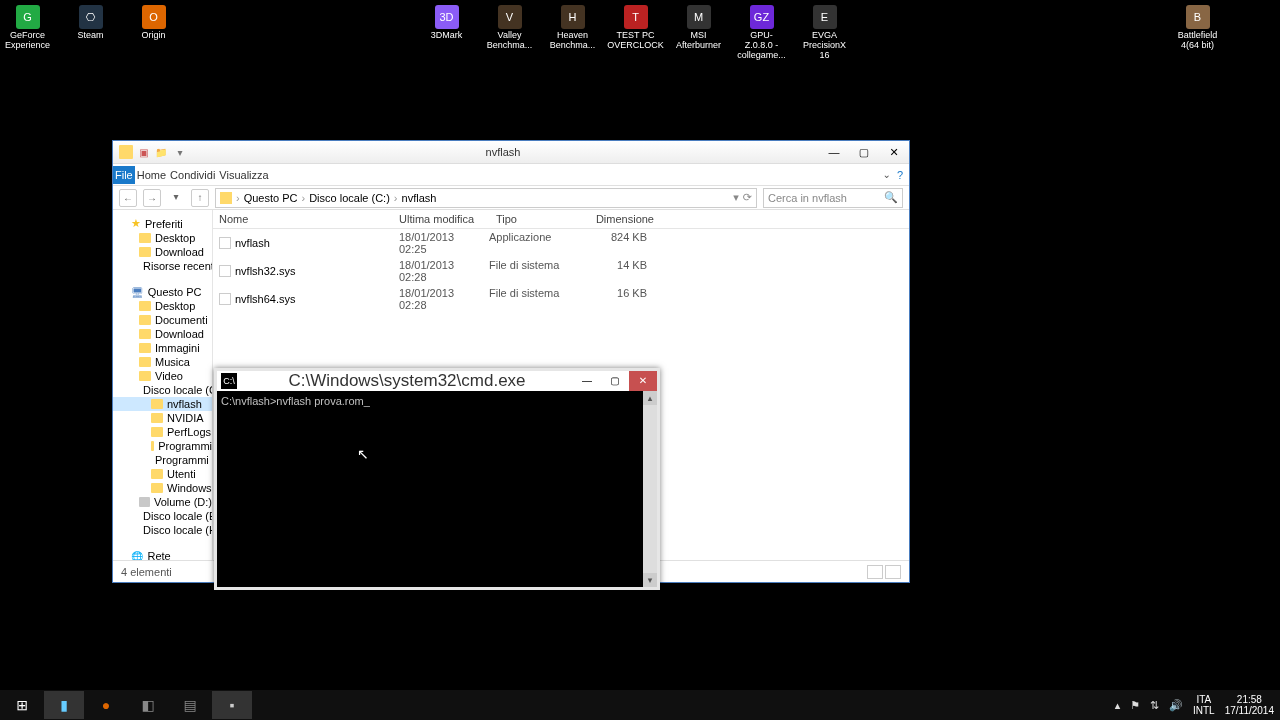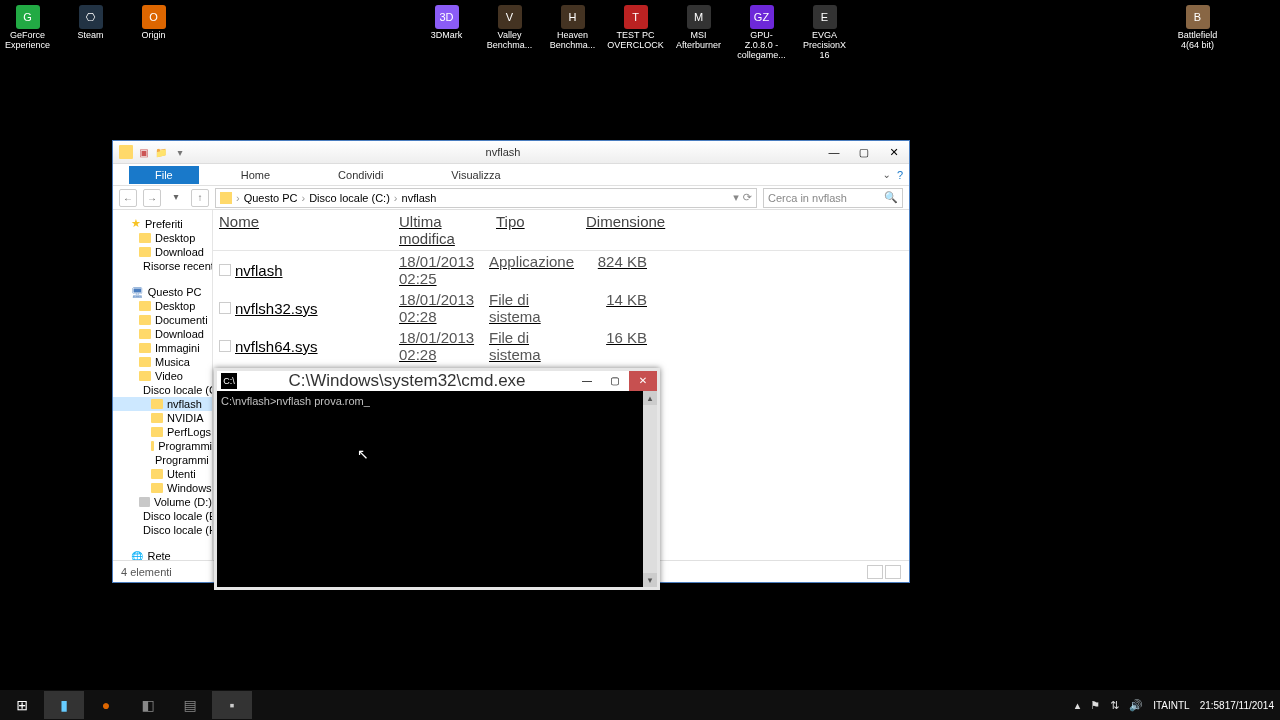--- a/index.html
+++ b/index.html
@@ -15,21 +15,21 @@
 
 .explorer { position: absolute; top: 140px; left: 112px; width: 798px; height: 443px; background: #fff; border: 1px solid #4a7dbf; box-shadow: 0 0 6px rgba(0,0,0,.4); }
 .ex-titlebar { height: 23px; background: linear-gradient(#fff,#eee); display: flex; align-items: center; border-bottom: 1px solid #ddd; }
 .ex-qat { display: flex; gap: 4px; padding-left: 6px; align-items: center; }
 .ex-qat span { width: 14px; height: 14px; display:inline-flex;align-items:center;justify-content:center;font-size:10px;}
 .ex-title-text { flex: 1; text-align: center; font-size: 11px; color: #333; }
 .ex-winctrl { display: flex; }
 .ex-winctrl div { width: 30px; height: 20px; text-align: center; font-size: 11px; line-height: 20px; cursor: pointer; }
 
 .ex-ribbon { height: 22px; background: #fff; display: flex; align-items: center; font-size: 11px; border-bottom: 1px solid #e0e0e0; }
-.ex-ribbon .tab { padding: 3px 26px; cursor: pointer; color: #333; margin-left: 16px; }
+.ex-ribbon .tab { padding: 3px 2px; cursor: pointer; color: #333; }
 .ex-ribbon .tab.file { background: #1979ca; color: #fff; }
 .ex-ribbon .help { margin-left: auto; margin-right: 6px; display:flex; gap:6px;}
 
 .ex-addr { height: 24px; display: flex; align-items: center; gap: 6px; padding: 2px 6px; border-bottom: 1px solid #e0e0e0; }
 .ex-nav-btn { width: 18px; height: 18px; border: 1px solid #ccc; border-radius: 2px; font-size: 10px; text-align: center; line-height: 16px; cursor: pointer; color:#666;}
 .ex-addr-box { flex: 1; border: 1px solid #ccc; height: 20px; display: flex; align-items: center; font-size: 11px; padding: 0 4px; gap: 4px; }
 .ex-addr-box span { cursor:pointer; }
 .ex-addr-box .sep { color:#999; }
 .ex-search { width: 140px; border: 1px solid #ccc; height: 20px; display: flex; align-items: center; font-size: 11px; padding: 0 4px; color: #888; justify-content: space-between;}
 
@@ -37,21 +37,21 @@
 .ex-tree { width: 100px; border-right: 1px solid #e5e5e5; font-size: 11px; overflow: hidden; padding-top: 6px; }
 .ex-tree .node { padding: 1px 0 1px 18px; display: flex; align-items: center; gap: 4px; cursor: pointer; white-space: nowrap; }
 .ex-tree .node.lvl1 { padding-left: 26px; }
 .ex-tree .node.lvl2 { padding-left: 38px; }
 .ex-tree .node.sel { background: #cde8ff; }
 .ex-tree .fldr { width: 12px; height: 10px; background: #ffd96a; border-radius: 1px; display:inline-block;}
 .ex-tree .star { color:#f7c325; font-size:11px;}
 .ex-tree .pc { color:#4a7dbf; font-size:10px;}
 .ex-tree .drv { width:11px;height:10px;background:#c8c8c8;display:inline-block;border-radius:1px;}
 
-.ex-list { flex: 1; font-size: 15px; text-decoration: underline; }
+.ex-list { flex: 1; font-size: 11px; }
 .ex-list-head { display: flex; border-bottom: 1px solid #e5e5e5; color: #444; }
 .ex-list-head div { padding: 3px 6px; cursor: pointer; }
 .ex-list-head .c1 { width: 180px; }
 .ex-list-head .c2 { width: 90px; }
 .ex-list-head .c3 { width: 90px; margin-left: 7px; }
 .ex-list-head .c4 { width: 80px; text-align: right; }
 .ex-row { display: flex; padding: 1px 0; }
 .ex-row div { padding: 1px 6px; }
 .ex-row .c1 { width: 180px; display: flex; align-items: center; gap: 4px; }
 .ex-row .c2 { width: 90px; color: #555; }
@@ -75,21 +75,21 @@
 .cmd-scroll { position:absolute; right:0; top:0; bottom:0; width:14px; background:#ddd; }
 .cmd-scroll .sbtn { width:14px;height:14px;background:#ccc;text-align:center;font-size:9px;line-height:14px;color:#555;}
 .cmd-scroll .sbtn.bot{position:absolute;bottom:0;}
 
 
 .taskbar { position: absolute; bottom: 0; left: 0; right: 0; height: 30px; background: #101010; display: flex; align-items: center; }
 .tb-left { display: flex; gap: 2px; padding-left: 2px; }
 .tb-btn { width: 40px; height: 28px; display: flex; align-items: center; justify-content: center; cursor: pointer; font-size:14px;}
 .tb-btn.active { background: rgba(255,255,255,.15); }
 .tb-right { margin-left: auto; display: flex; align-items: center; gap: 10px; padding-right: 6px; color: #fff; font-size: 10px; }
-.tb-right .col { display:flex;flex-direction:row;align-items:center;line-height:1.1;}
+.tb-right .col { display:flex;flex-direction:column;align-items:center;line-height:1.1;}
 .tray-ico { font-size:11px; color:#ddd; cursor:pointer;}
 </style>
 </head>
 <body>
 
 <div class="desktop-icons" id="di-left">
     <div class="dicon">
       <div class="di-img" style="background:#2a4">G</div>
       <div class="di-label">GeForce Experience</div>
     </div>

